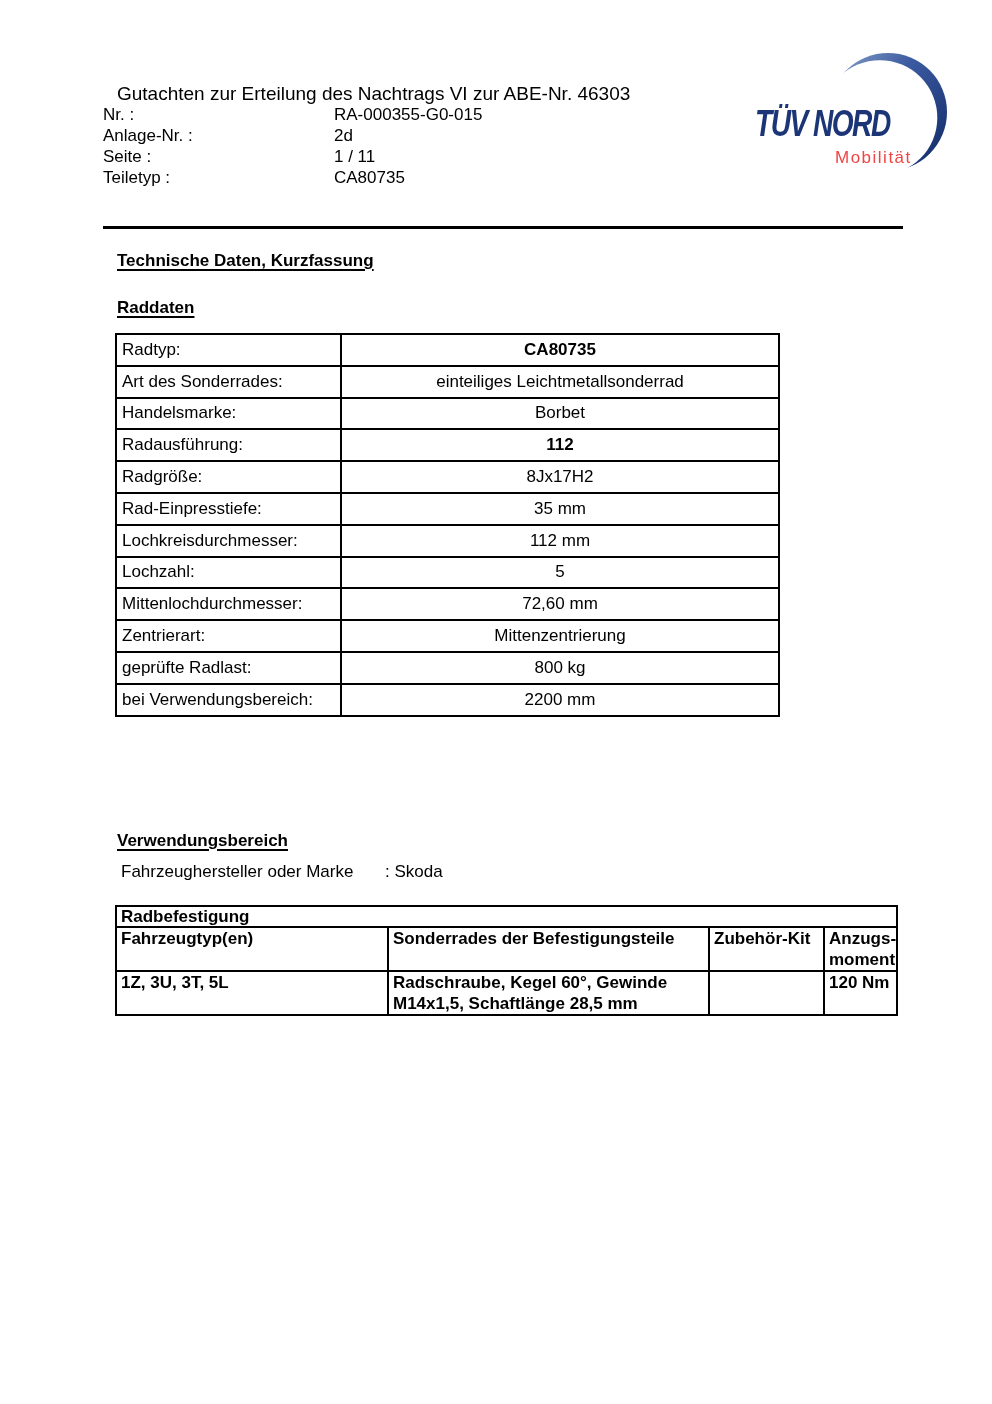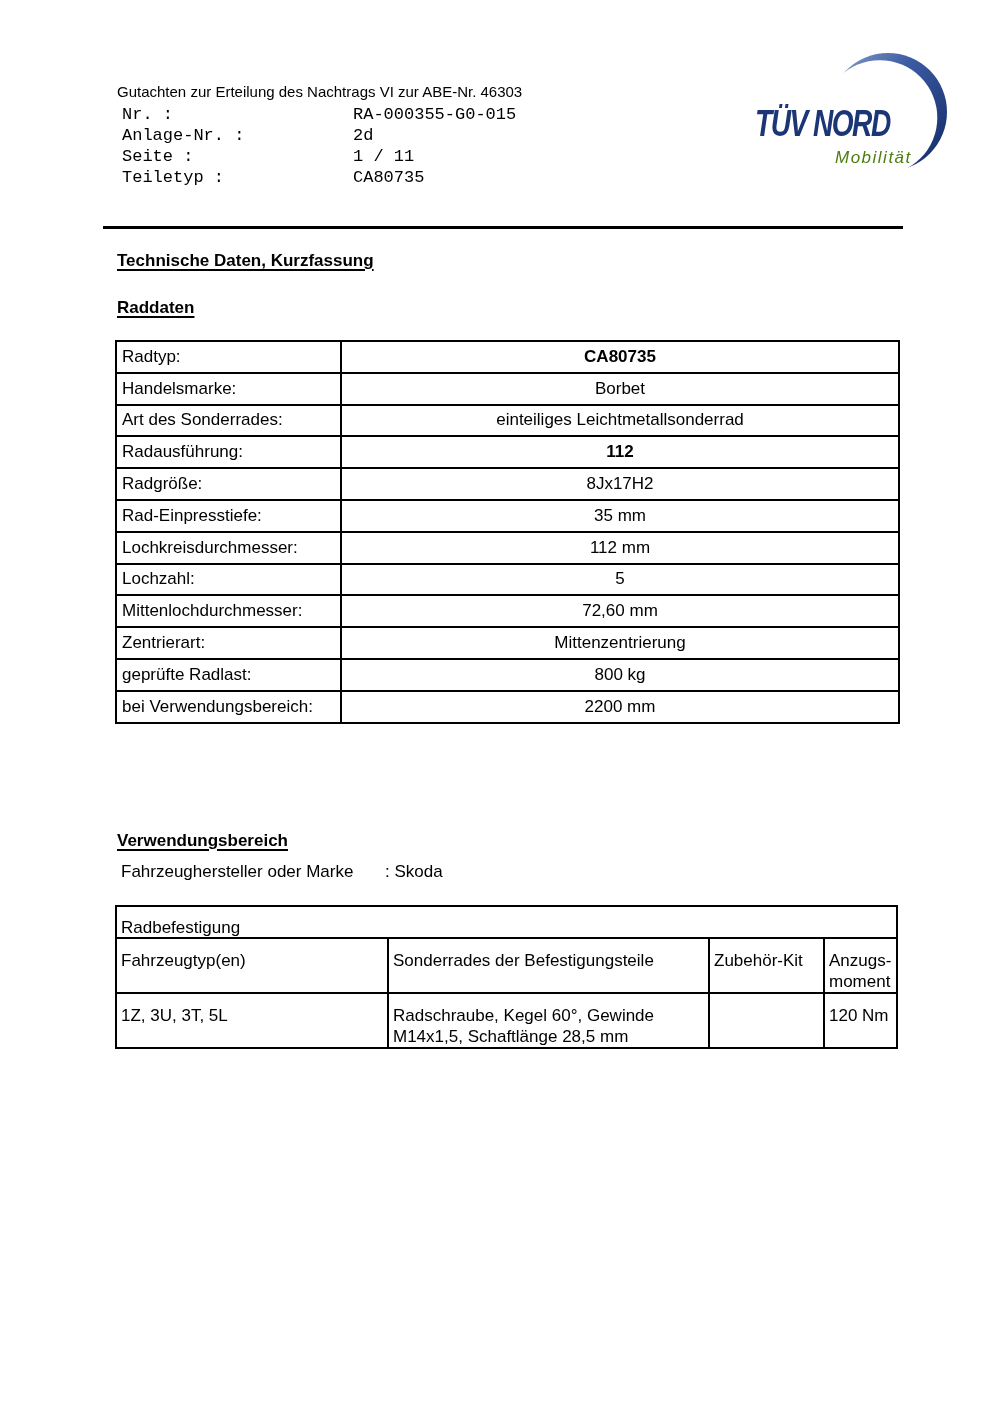--- a/index.html
+++ b/index.html
@@ -4,61 +4,61 @@
 <style>
   * { margin:0; padding:0; box-sizing:border-box; }
   html,body { background:#e8e8e8; }
   #page {
     position:relative; width:992px; height:1404px; margin:0 auto;
     background:#ffffff; color:#000;
     font-family:"Liberation Sans", sans-serif; font-size:17px;
     overflow:hidden;
   }
   
-  .doc-title { position:absolute; left:117px; top:83px; font-size:15px; white-space:nowrap; }
-  .meta { position:absolute; left:122px; top:104px;font-family:Liberation Mono, monospace; }
+  .doc-title { position:absolute; left:117px; top:83px; font-size:19px; white-space:nowrap; }
+  .meta { position:absolute; left:103px; top:104px; }
   .meta-row { height:21px; line-height:21px; white-space:nowrap; }
   .meta-label { display:inline-block; width:231px; }
   
   .logo-arc { position:absolute; left:836px; top:45px; }
   .logo-brand {
     position:absolute; left:755px; top:103px;
     font-size:37px; font-weight:bold; font-style:italic;
     color:#1b3577; letter-spacing:-2px; white-space:nowrap;
     transform:scaleX(0.76); transform-origin:0 0;
   }
   .logo-division {
     position:absolute; left:835px; top:148px;
-    font-size:17px; font-style:italic; letter-spacing:1.5px; color:#4d7c0f;
+    font-size:17px; letter-spacing:1.5px; color:#ef4444;
     white-space:nowrap;
   }
   .rule { position:absolute; left:103px; top:226px; width:800px; height:3px; background:#000; }
   
   .heading {
     position:absolute; left:117px; font-size:17px; font-weight:bold;
     text-decoration:underline; text-decoration-thickness:2px; text-underline-offset:3px;
     white-space:nowrap;
   }
   .h-technische { top:251px; }
   .h-raddaten  { top:298px;text-align:right; }
   .h-verwendung{ top:831px;text-align:center; }
   
-  .t1 { position:absolute; left:115px; top:340px; width:785px;
+  .t1 { position:absolute; left:115px; top:333px; width:665px;
         border-collapse:collapse; table-layout:fixed; font-size:17px; }
   .t1 td { border:2px solid #000; height:31.8px; padding:0; vertical-align:middle; }
   .t1 .lbl { padding-left:5px; white-space:nowrap; }
   .t1 .val { text-align:center; }
   .t1 .b   { font-weight:bold; }
   
   .vw { position:absolute; left:121px; top:862px; font-size:17px; white-space:nowrap; }
   .vw-label { display:inline-block; width:264px; }
   
   .t2 { position:absolute; left:115px; top:905px; width:783px;
         border-collapse:collapse; table-layout:fixed; font-size:17px; }
-  .t2 td { border:2px solid #000; padding:11px 2px 0 4px; vertical-align:top; line-height:21px; }
+  .t2 td { border:2px solid #000; padding:0 2px 0 4px; vertical-align:top; line-height:21px;font-weight:bold; }
   .t2 .cap td { height:20px; line-height:19px; }
   .t2 .hdr td { height:42px; }
   .t2 .dat td { height:44px; }
   
   .footer { position:absolute; left:117px; top:1346px; font-size:15.5px; white-space:nowrap; }
 </style>
 </head>
 <body>
 
 <div id="page">
@@ -102,26 +102,26 @@
     <colgroup>
         <col style="width:225px">
         <col>
       </colgroup>
     <tbody>
         <tr>
           <td class="lbl">Radtyp:</td>
           <td class="val b">CA80735</td>
         </tr>
     <tr>
+          <td class="lbl">Art des Sonderrades:</td>
+          <td class="val">einteiliges Leichtmetallsonderrad</td>
+        </tr>
+    <tr>
           <td class="lbl">Handelsmarke:</td>
           <td class="val">Borbet</td>
-        </tr>
-    <tr>
-          <td class="lbl">Art des Sonderrades:</td>
-          <td class="val">einteiliges Leichtmetallsonderrad</td>
         </tr>
     <tr>
           <td class="lbl">Radausführung:</td>
           <td class="val b">112</td>
         </tr>
     <tr>
           <td class="lbl">Radgröße:</td>
           <td class="val">8Jx17H2</td>
         </tr>
     <tr>

